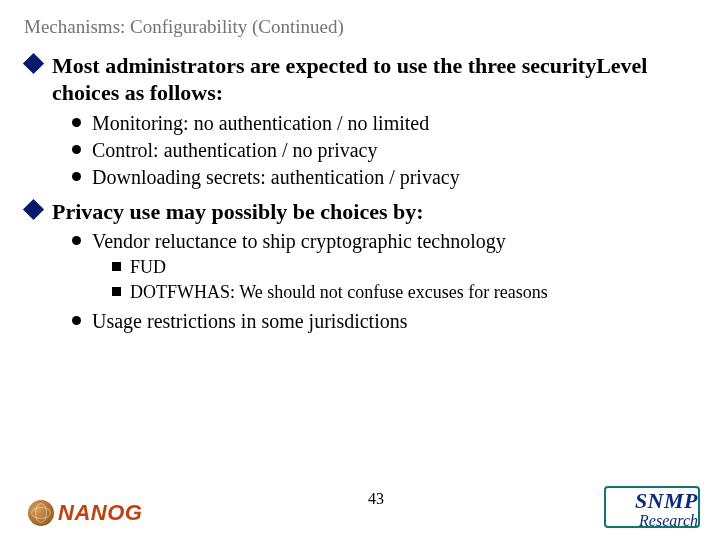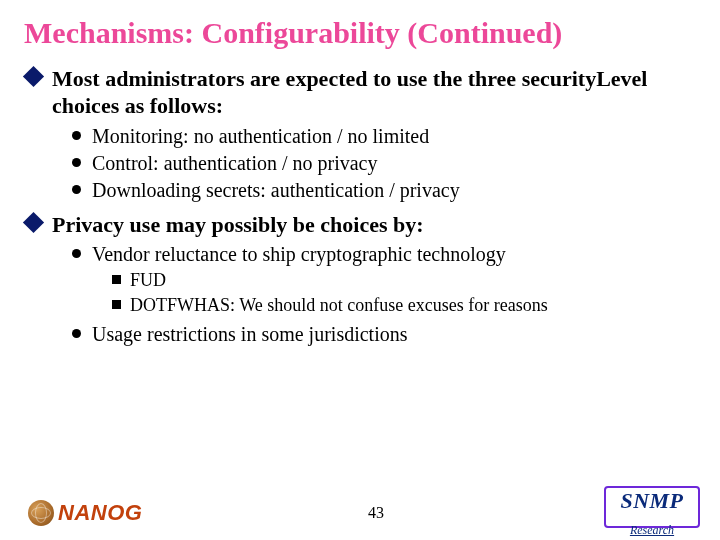--- a/index.html
+++ b/index.html
@@ -13,23 +13,23 @@
     overflow: hidden;
   }
   .slide {
     box-sizing: border-box;
     width: 720px;
     height: 540px;
     padding: 12px 24px 0 24px;
     position: relative;
   }
   .title {
-    color: #ec4899;
-    font-weight: 700;
-    font-size: 30px;
+    color: #737373;
+    font-weight: 400;
+    font-size: 19px;
     line-height: 1.15;
     margin: 4px 0 14px 0;
   }
   .body {
     font-size: 22px;
     line-height: 1.25;
   }
   .lvl1 {
     margin: 6px 0 4px 0;
     padding-left: 28px;
@@ -80,21 +80,21 @@
     position: absolute;
     left: 0;
     right: 0;
     bottom: 8px;
     height: 52px;
   }
   .pagenum {
     position: absolute;
     left: 0;
     right: 0;
-    bottom: 10px;
+    bottom: 24px;
     text-align: center;
     font-size: 16px;
     font-family: Georgia, serif;
     padding-left: 32px;
   }
   .nanog {
     position: absolute;
     left: 28px;
     bottom: 6px;
     display: flex;
@@ -124,42 +124,41 @@
     font-size: 22px;
     color: #c2410c;
     letter-spacing: 0.5px;
   }
   .snmp {
     position: absolute;
     right: 20px;
     bottom: 4px;
     width: 96px;
     height: 42px;
-    border: 2px solid #6d28d9;
+    border: 2px solid #0f766e;
     border-radius: 4px;
     box-sizing: border-box;
-    text-align: center;
+    text-align: right;
     font-family: "Times New Roman", serif;
     line-height: 1;
     padding-top: 2px;
     background: #fff;
   }
   .snmp-main {
     color: #0a2a7a;
     font-weight: 700;
     font-style: italic;
     font-size: 22px;
     letter-spacing: 0.5px;
   }
   .snmp-sub {
     color: #0a2a7a;
     font-style: italic;
-    font-size: 12px;
-    margin-top: 12px;
-    text-decoration: underline;
+    font-size: 16px;
+    margin-top: 1px;
   }
   .snmp-shadow {
     position: absolute;
     right: 17px;
     bottom: 1px;
     width: 96px;
     height: 42px;
     border-radius: 4px;
     background: #888;
     z-index: -1;

